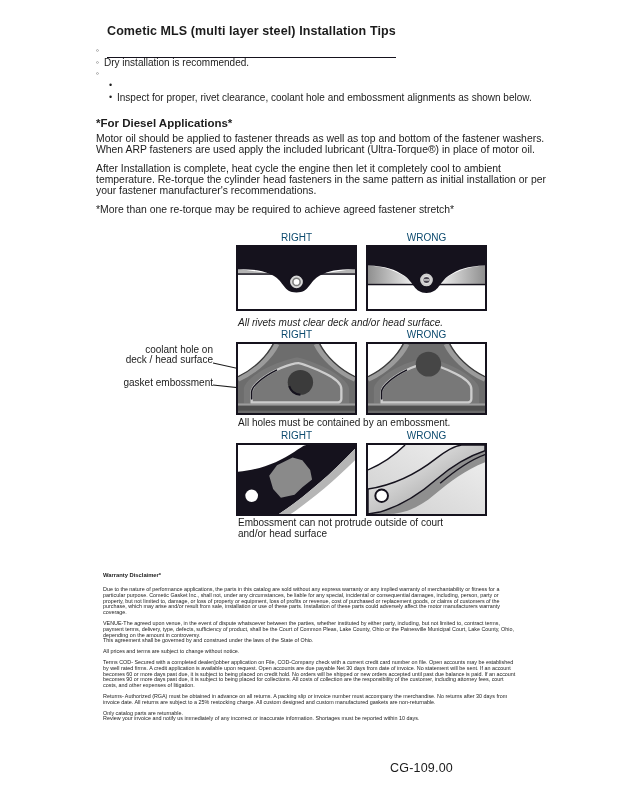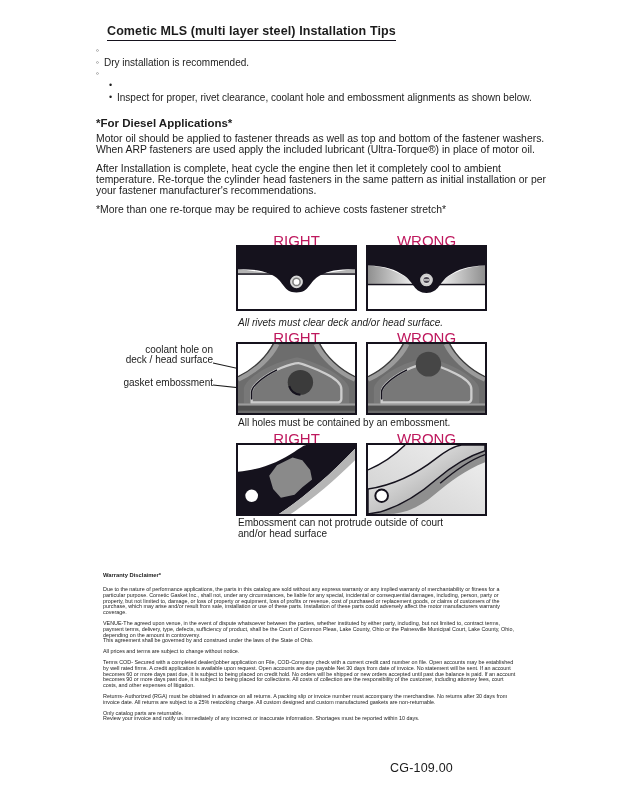--- a/index.html
+++ b/index.html
@@ -4,34 +4,34 @@
 <style>
   html,body{margin:0;padding:0;}
   body{
     width:618px;height:800px;background:#ffffff;position:relative;
     font-family:"Liberation Sans", sans-serif;color:#1c1c1c;overflow:hidden;
   }
   .abs{position:absolute;}
   
   .doc-title{
     left:107px;top:24px;font-size:12.5px;font-weight:bold;
-    border-bottom:1.6px solid #15121d;padding-bottom:2px;letter-spacing:0.1px;
+    border-bottom:1.6px solid #15121d;padding-bottom:19px;letter-spacing:0.1px;
   }
   
   .bullets{left:96px;top:45px;width:445px;font-size:10px;line-height:11.7px;}
   .b-row{display:flex;}
   .b-glyph{width:8px;flex:0 0 8px;font-size:8px;line-height:11.7px;}
   .sub{margin-left:13px;}
   .sub .b-glyph{font-size:9px;}
   
   .diesel-h{left:96px;top:117px;font-size:11.5px;font-weight:bold;}
   .para{left:96px;width:456px;font-size:10.4px;line-height:11.2px;}
   .p1{top:133px;} .p2{top:163px;} .p3{top:204px;}
   
-  .pair-label{width:121px;text-align:center;font-size:15px;color:#be185d;}
+  .pair-label{width:121px;text-align:center;font-size:10px;color:#0c4a6e;}
   .lab-l{left:236px;} .lab-r{left:366px;}
   .row1{top:232px;} .row2{top:329px;} .row3{top:430px;}
   svg.diag{display:block;border:2px solid #15121d;background:#fff;}
   .box-l{left:236px;} .box-r{left:366px;}
   .boxes1{top:245px;} .boxes2{top:342px;} .boxes3{top:443px;}
   .caption{left:238px;font-size:10px;line-height:11px;color:#1c1c1c;}
   .cap1{top:317px;font-style:italic;} .cap2{top:416.5px;} .cap3{top:517px;width:230px;}
   
   .side-label{width:110px;text-align:right;font-size:10px;line-height:10px;color:#1c1c1c;}
   .side-coolant{left:103px;top:345px;}
@@ -66,21 +66,21 @@
   </div>
   <div class="b-row sub">
     <span class="b-glyph">•</span>
     <span>Inspect for proper, rivet clearance, coolant hole and embossment alignments as shown below.</span>
   </div>
 </div>
 
 <div class="abs diesel-h">*For Diesel Applications*</div>
 <div class="abs para p1">Motor oil should be applied to fastener threads as well as top and bottom of the fastener washers. When ARP fasteners are used apply the included lubricant (Ultra-Torque®) in place of motor oil.</div>
 <div class="abs para p2">After Installation is complete, heat cycle the engine then let it completely cool to ambient temperature. Re-torque the cylinder head fasteners in the same pattern as initial installation or per your fastener manufacturer's recommendations.</div>
-<div class="abs para p3">*More than one re-torque may be required to achieve costs fastener stretch*</div>
+<div class="abs para p3">*More than one re-torque may be required to achieve agreed fastener stretch*</div>
 
 <div class="abs pair-label lab-l row1">RIGHT</div>
 <div class="abs pair-label lab-r row1">WRONG</div>
 
 <svg class="abs diag box-l boxes1" width="117" height="62" viewBox="0 0 120 64" preserveAspectRatio="none">
   <rect width="120" height="64" fill="#ffffff"></rect>
   <polygon points="0,22.5 38,28 0,28" fill="#b4b4b4"></polygon>
   <polygon points="120,22.5 82,28 120,28" fill="#b4b4b4"></polygon>
   <rect y="27.2" width="120" height="1.5" fill="#15121d"></rect>
   <path d="M0,0 H120 V23 C101,23 93,24.5 84,29.5 C72,36 74,47 60,47 C46,47 48,36 36,29.5 C27,24.5 19,23 0,23 Z" fill="#15121d"></path>

